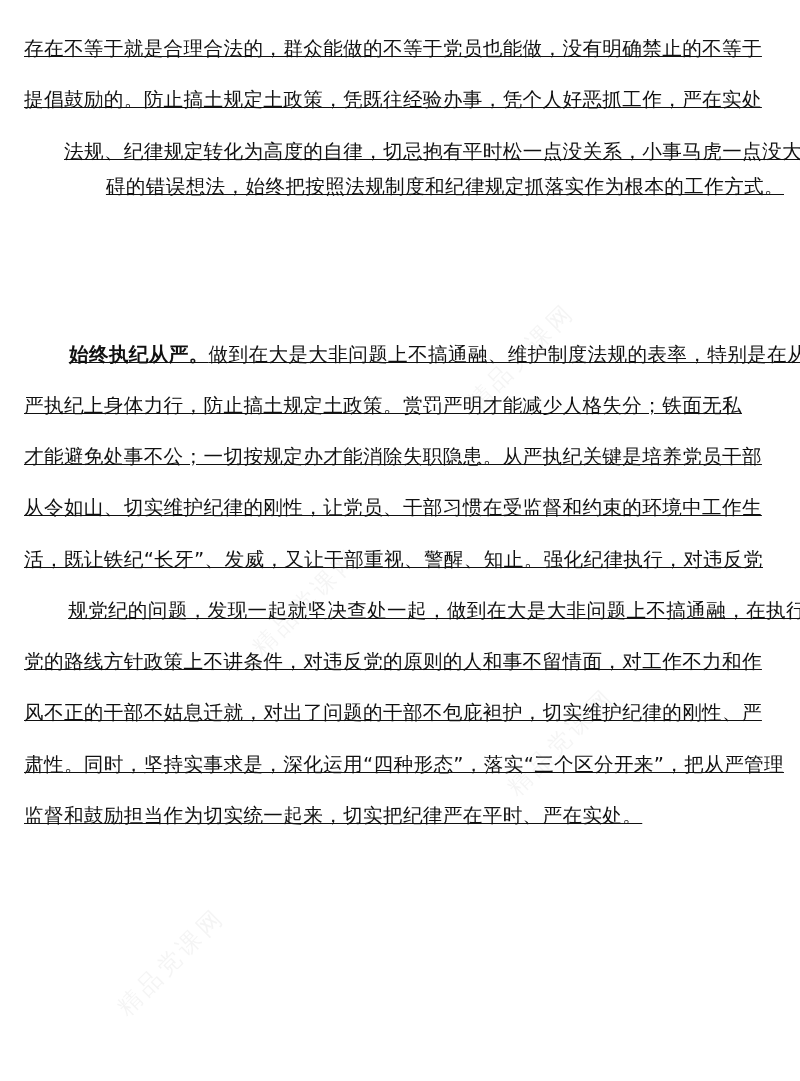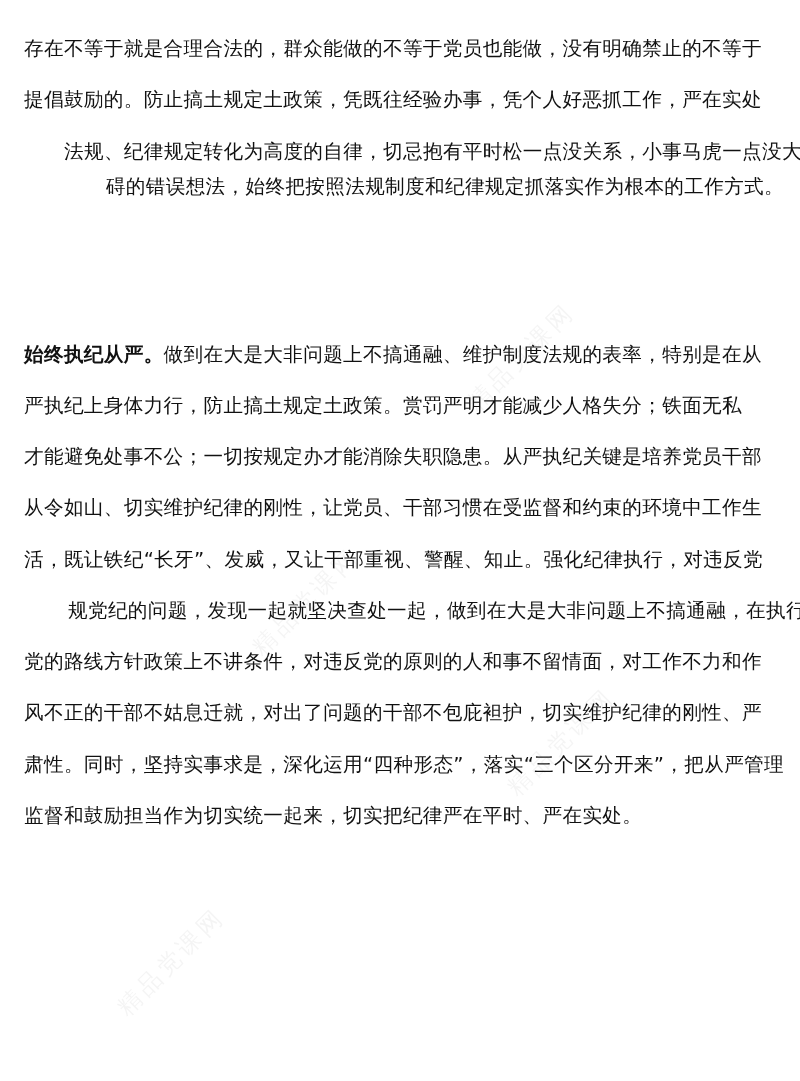--- a/index.html
+++ b/index.html
@@ -24,23 +24,25 @@
     }
     .line {
       position: absolute;
       left: 24px;
       width: 760px;
       height: 30px;
       font-size: 19.6px;
       line-height: 30px;
       white-space: nowrap;
       letter-spacing: 0.35px;
+      text-decoration: underline;
     }
     .bold {
       font-weight: bold;
+      margin-left: 45px;
     }
     .watermark {
       position: absolute;
       font-size: 24px;
       color: rgba(0,0,0,0.045);
       transform: rotate(-45deg);
       transform-origin: left top;
       white-space: nowrap;
       letter-spacing: 4px;
       pointer-events: none;

